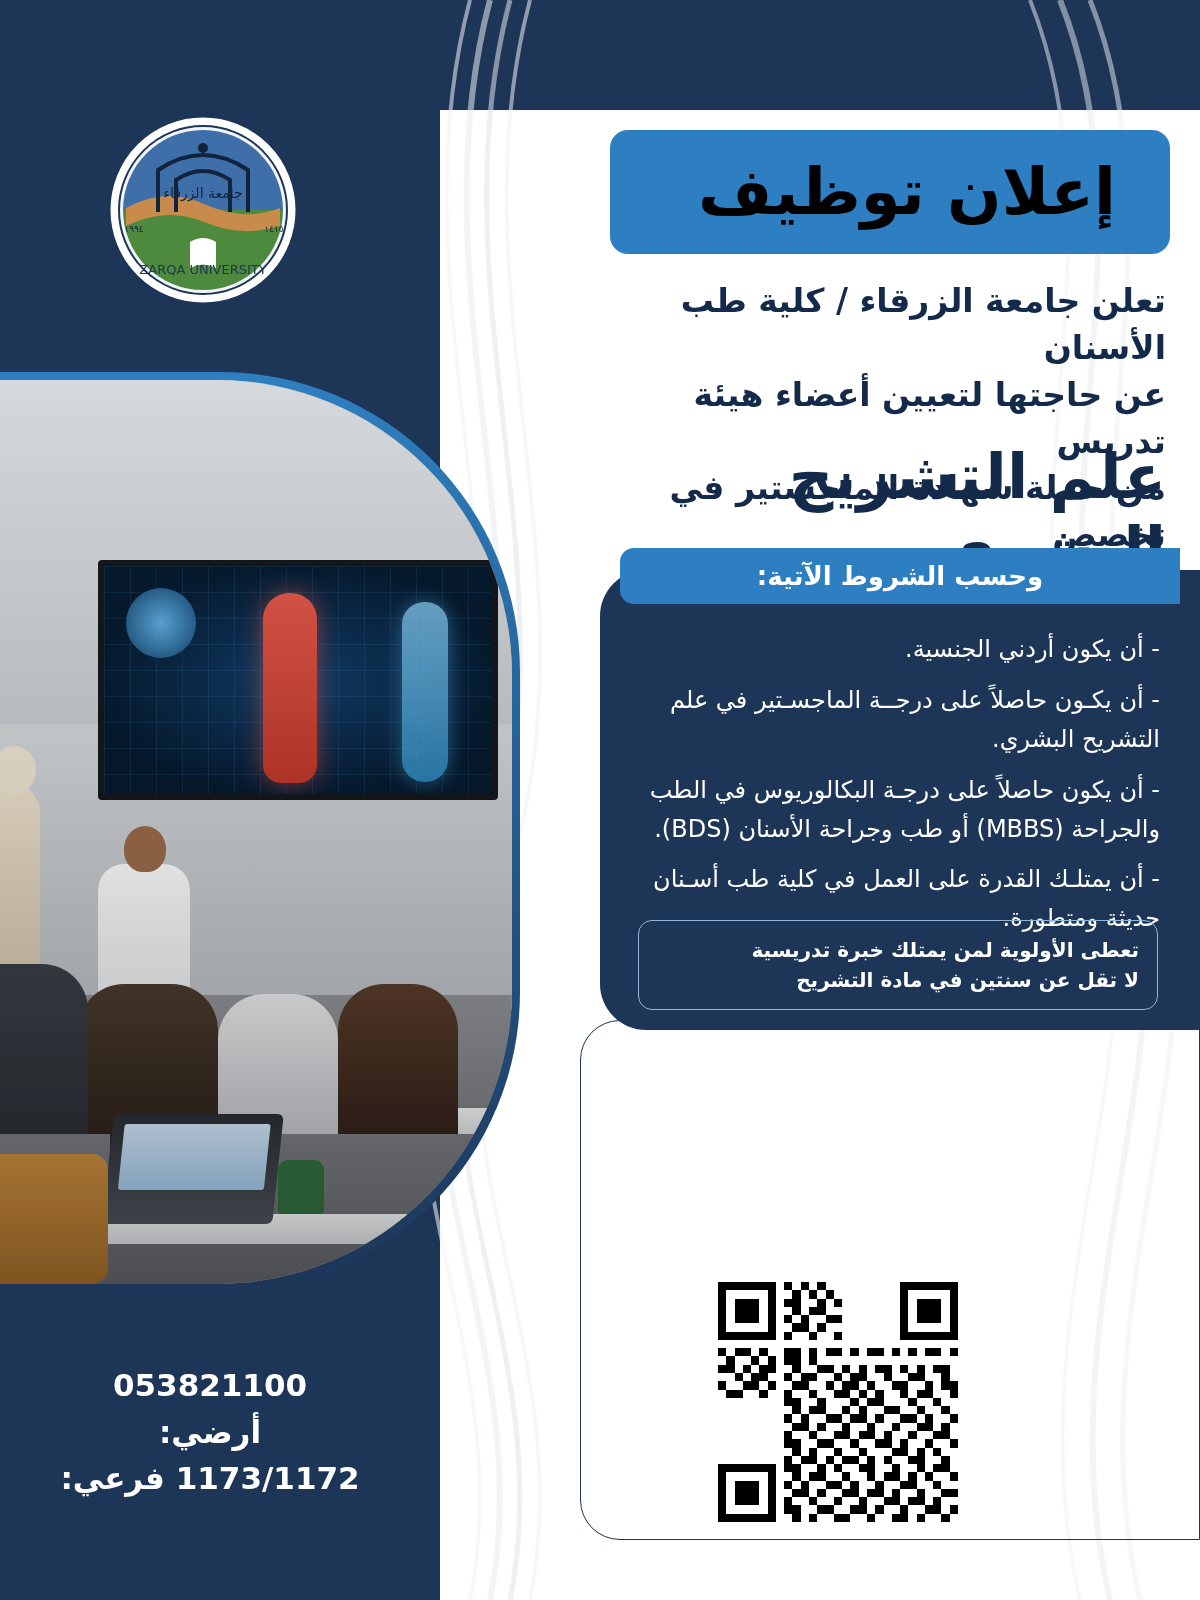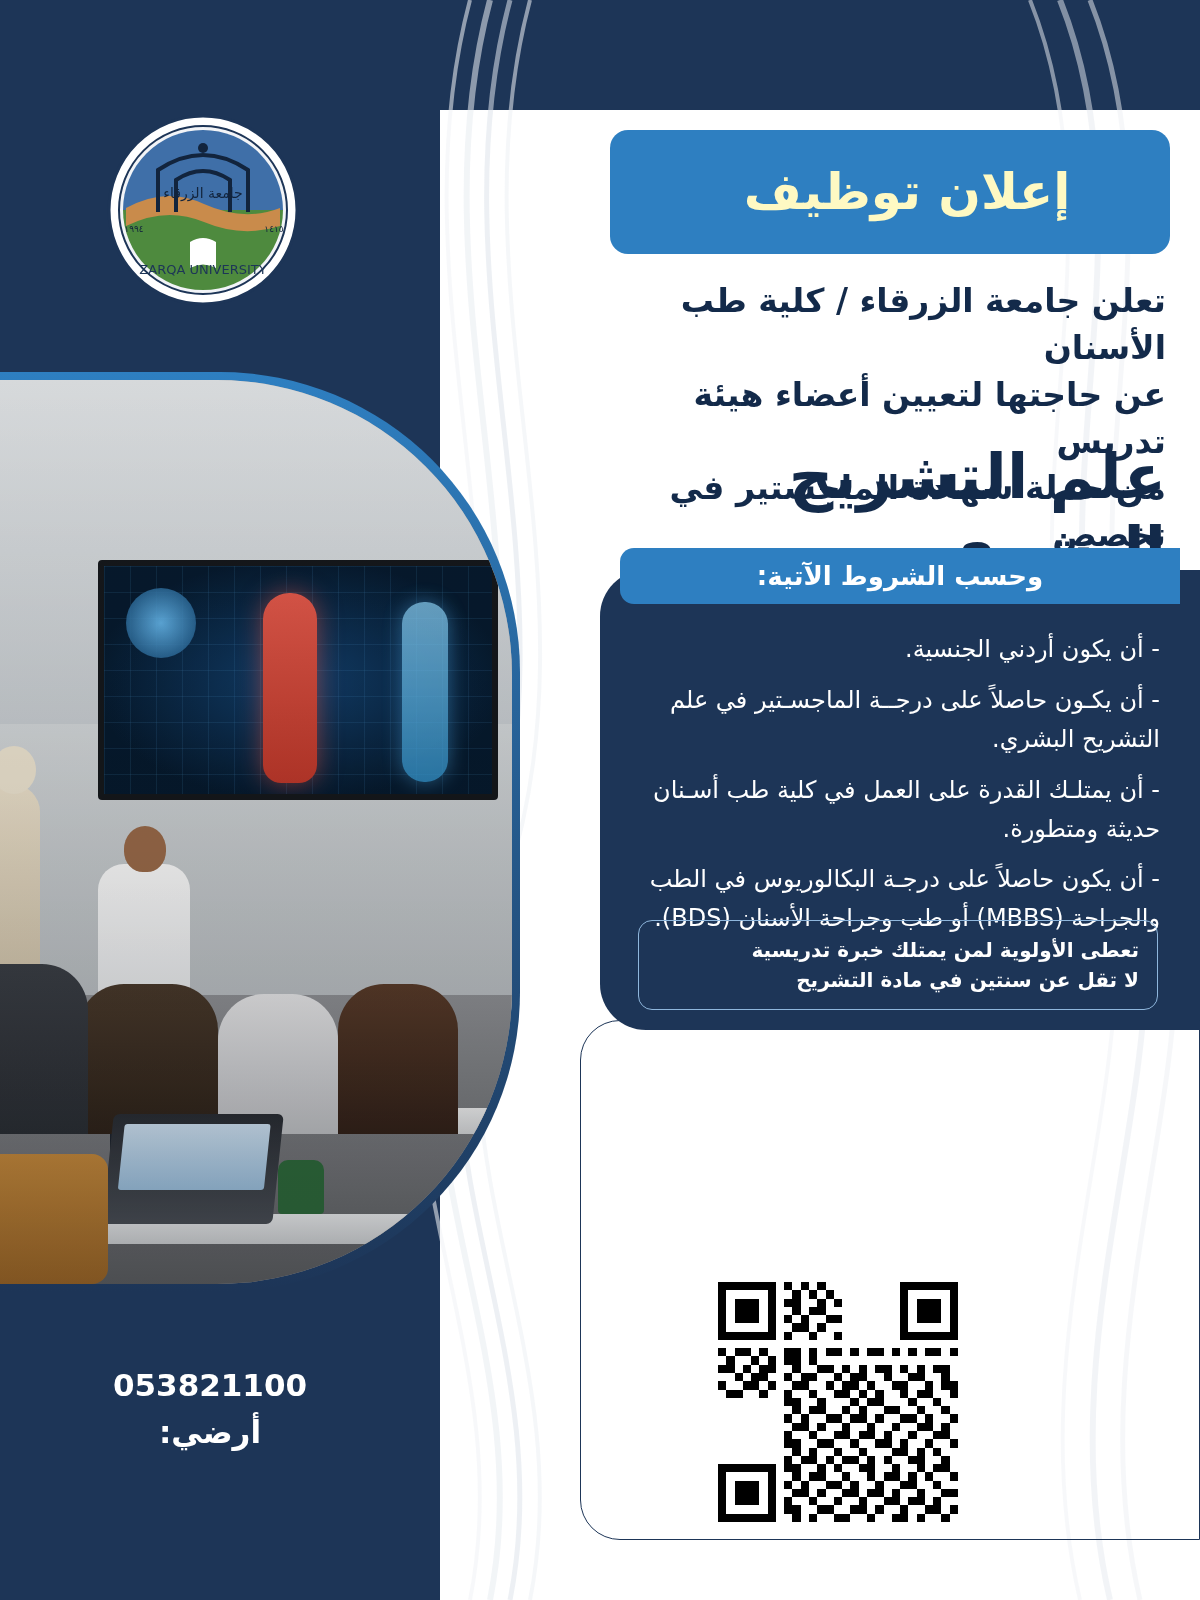--- a/index.html
+++ b/index.html
@@ -160,21 +160,21 @@
   .content {
     position:absolute; left:540px; top:0; width:640px; height:1600px; z-index:5;
     text-align:right; direction:rtl;
   }
   .title-banner {
     position:absolute; right:10px; top:130px; width:560px; height:124px;
     background:#2e7fc1; border-radius:18px;
     display:flex; align-items:center; justify-content:center;
   }
   .title-banner h1 {
-    color:#fef9c3; font-size:50px; line-height:1; font-weight:700;
+    color:#000000; font-size:64px; line-height:1; font-weight:700;
     letter-spacing:-1px;
     margin-left:34px;
   }
   .intro {
     position:absolute; right:14px; top:278px; width:550px;
     color:#132a4a; font-size:33px; line-height:1.42; font-weight:700;
   }
   .major {
     position:absolute; right:14px; top:440px; width:550px;
     color:#132a4a; font-size:62px; font-weight:700;
@@ -315,22 +315,22 @@
 
     <div class="major">علم التشريح البشري</div>
 
     <div class="conditions-header">
       <span>وحسب الشروط الآتية:</span>
     </div>
 
     <div class="conditions-list">
       <p>- أن يكون أردني الجنسية.</p>
       <p>- أن يكـون حاصلاً على درجــة الماجسـتير في علم التشريح البشري.</p>
+      <p>- أن يكون حاصلاً على درجـة البكالوريوس في الطب والجراحة (MBBS) أو طب وجراحة الأسنان (BDS).</p>
       <p>- أن يمتلـك القدرة على العمل في كلية طب أسـنان حديثة ومتطورة.</p>
-      <p>- أن يكون حاصلاً على درجـة البكالوريوس في الطب والجراحة (MBBS) أو طب وجراحة الأسنان (BDS).</p>
     </div>
 
     <div class="priority-note" style="white-space:pre-line;font-weight:bold;">تعطى الأولوية لمن يمتلك خبرة تدريسية
 لا تقل عن سنتين في مادة التشريح</div>
 
     <div class="apply-box"></div>
 
 
 
     <svg class="qr" viewBox="0 0 29 29" shape-rendering="crispEdges">
@@ -534,15 +534,19 @@
         <rect x="27" y="28" width="1" height="1"></rect>
       </g>
     </svg>
   </div>
 
   <div class="phones">
     <div>
       <span class="num">053821100</span>
       <span>أرضي:</span>
     </div>
+    <div>
+      <span class="num">1173/1172</span>
+      <span>فرعي:</span>
+    </div>
   </div>
 
 </div>
 
 </body></html>

